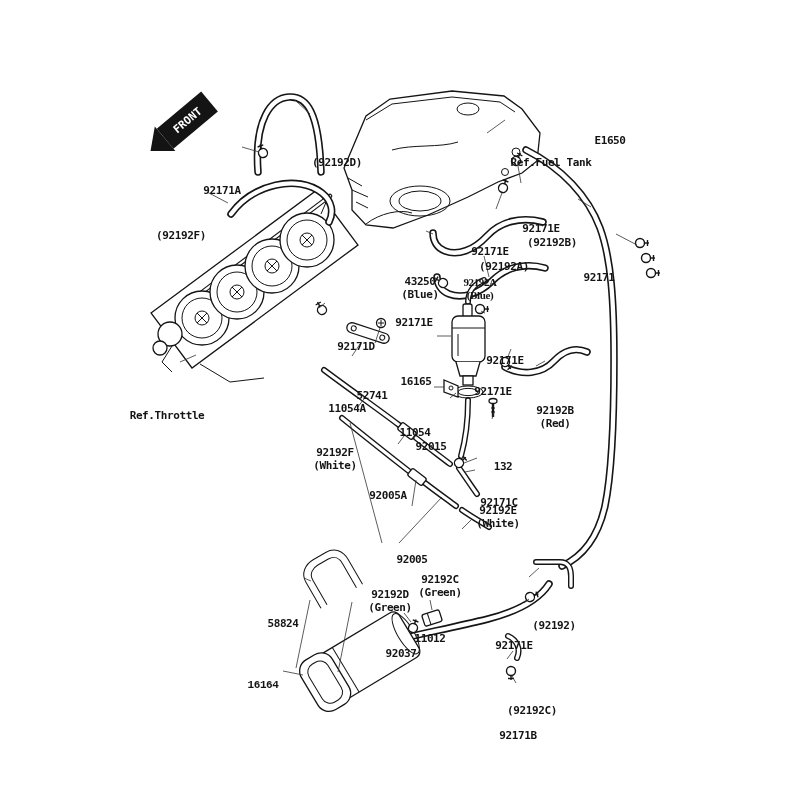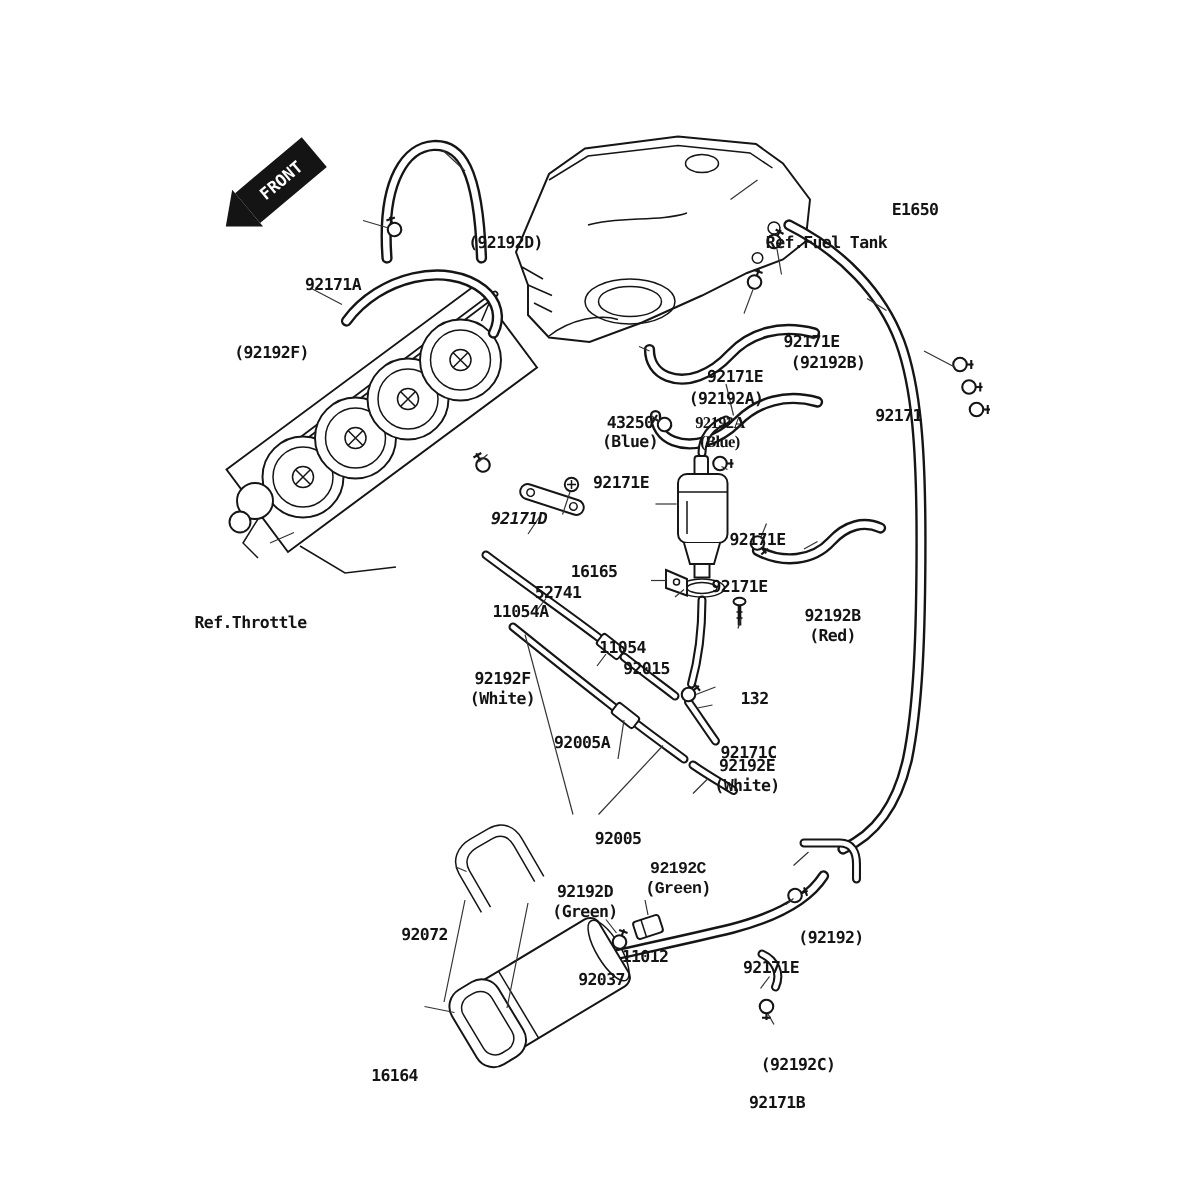--- a/index.html
+++ b/index.html
@@ -271,53 +271,53 @@
 
 <div class="labels">
       <span class="plabel" style="left: 610px; top: 95px;">E1650</span>
       <span class="plabel" style="left: 337px; top: 117px;">(92192D)</span>
       <span class="plabel" style="left: 551px; top: 117px;">Ref.Fuel Tank</span>
       <span class="plabel" style="left: 222px; top: 145px; text-align: center;">92171A</span>
       <span class="plabel" style="left: 541px; top: 183px;">92171E</span>
       <span class="plabel" style="left: 552px; top: 197px;">(92192B)</span>
       <span class="plabel" style="left: 181px; top: 190px; text-align: center;">(92192F)</span>
       <span class="plabel" style="left: 490px; top: 206px;">92171E</span>
-      <span class="plabel" style="left: 484px; top: 221px;">(92192A)</span>
+      <span class="plabel" style="left: 504px; top: 221px;">(92192A)</span>
       <span class="plabel" style="left: 420px; top: 243px;">43250
 (Blue)</span>
       <span class="plabel" style="left: 480px; top: 243px; font-family: Liberation Serif, serif;">92192A
 (Blue)</span>
       <span class="plabel" style="left: 599px; top: 232px;">92171</span>
       <span class="plabel" style="left: 414px; top: 277px;">92171E</span>
-      <span class="plabel" style="left: 346px; top: 301px; font-style: italic;">92171D</span>
+      <span class="plabel" style="left: 356px; top: 301px;">92171D</span>
       <span class="plabel" style="left: 505px; top: 315px;">92171E</span>
-      <span class="plabel" style="left: 396px; top: 336px;">16165</span>
+      <span class="plabel" style="left: 416px; top: 336px;">16165</span>
       <span class="plabel" style="left: 493px; top: 346px;">92171E</span>
       <span class="plabel" style="left: 372px; top: 350px;">52741</span>
       <span class="plabel" style="left: 347px; top: 363px;">11054A</span>
       <span class="plabel" style="left: 167px; top: 370px;">Ref.Throttle</span>
       <span class="plabel" style="left: 415px; top: 387px;">11054</span>
       <span class="plabel" style="left: 431px; top: 401px;">92015</span>
       <span class="plabel" style="left: 555px; top: 372px;">92192B
 (Red)</span>
       <span class="plabel" style="left: 335px; top: 414px;">92192F
 (White)</span>
       <span class="plabel" style="left: 503px; top: 421px;">132</span>
       <span class="plabel" style="left: 388px; top: 450px;">92005A</span>
       <span class="plabel" style="left: 499px; top: 457px;">92171C</span>
       <span class="plabel" style="left: 498px; top: 472px;">92192E
 (White)</span>
       <span class="plabel" style="left: 412px; top: 514px;">92005</span>
-      <span class="plabel" style="left: 452px; top: 541px; font-family: Liberation Mono, monospace;">92192C
+      <span class="plabel" style="left: 440px; top: 541px;">92192C
 (Green)</span>
       <span class="plabel" style="left: 390px; top: 556px;">92192D
 (Green)</span>
-      <span class="plabel" style="left: 283px; top: 578px;">92072</span>
+      <span class="plabel" style="left: 283px; top: 578px;">58824</span>
       <span class="plabel" style="left: 430px; top: 593px;">11012</span>
       <span class="plabel" style="left: 554px; top: 580px;">(92192)</span>
       <span class="plabel" style="left: 401px; top: 608px;">92037</span>
       <span class="plabel" style="left: 514px; top: 600px;">92171E</span>
-      <span class="plabel" style="left: 263px; top: 672px;">16164</span>
+      <span class="plabel" style="left: 263px; top: 639px; font-family: Liberation Mono, monospace;">16164</span>
       <span class="plabel" style="left: 532px; top: 665px;">(92192C)</span>
       <span class="plabel" style="left: 518px; top: 690px;">92171B</span>
     </div>
 
 </div>
 
 </body></html>

